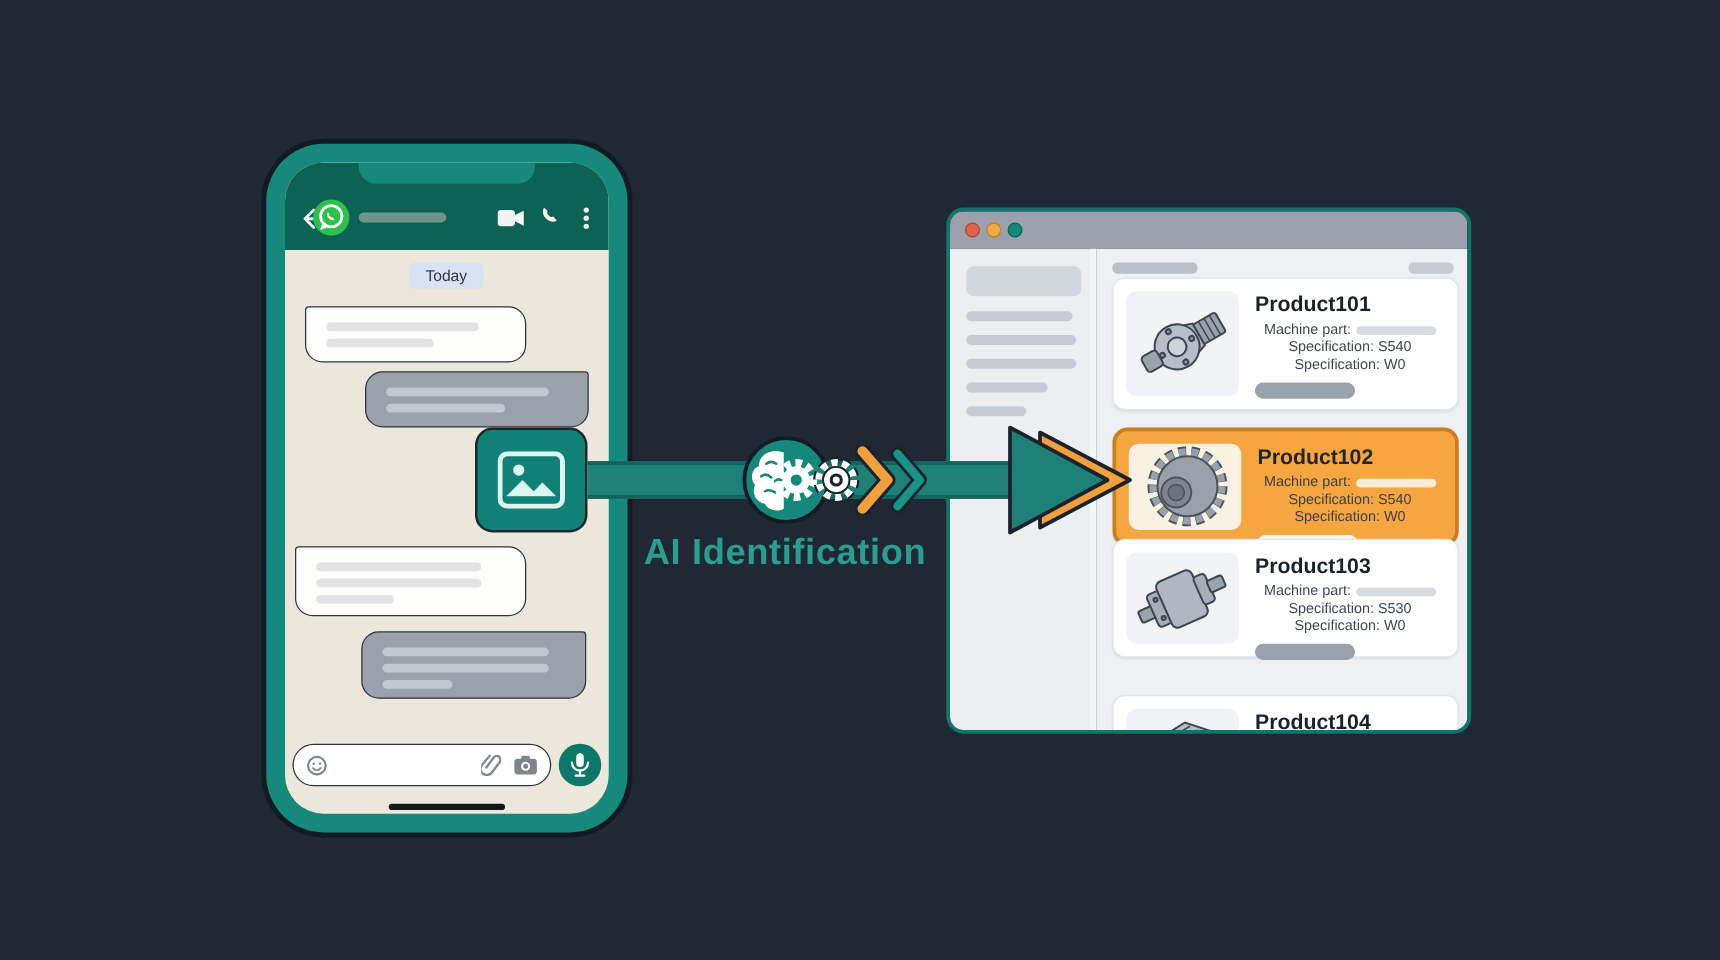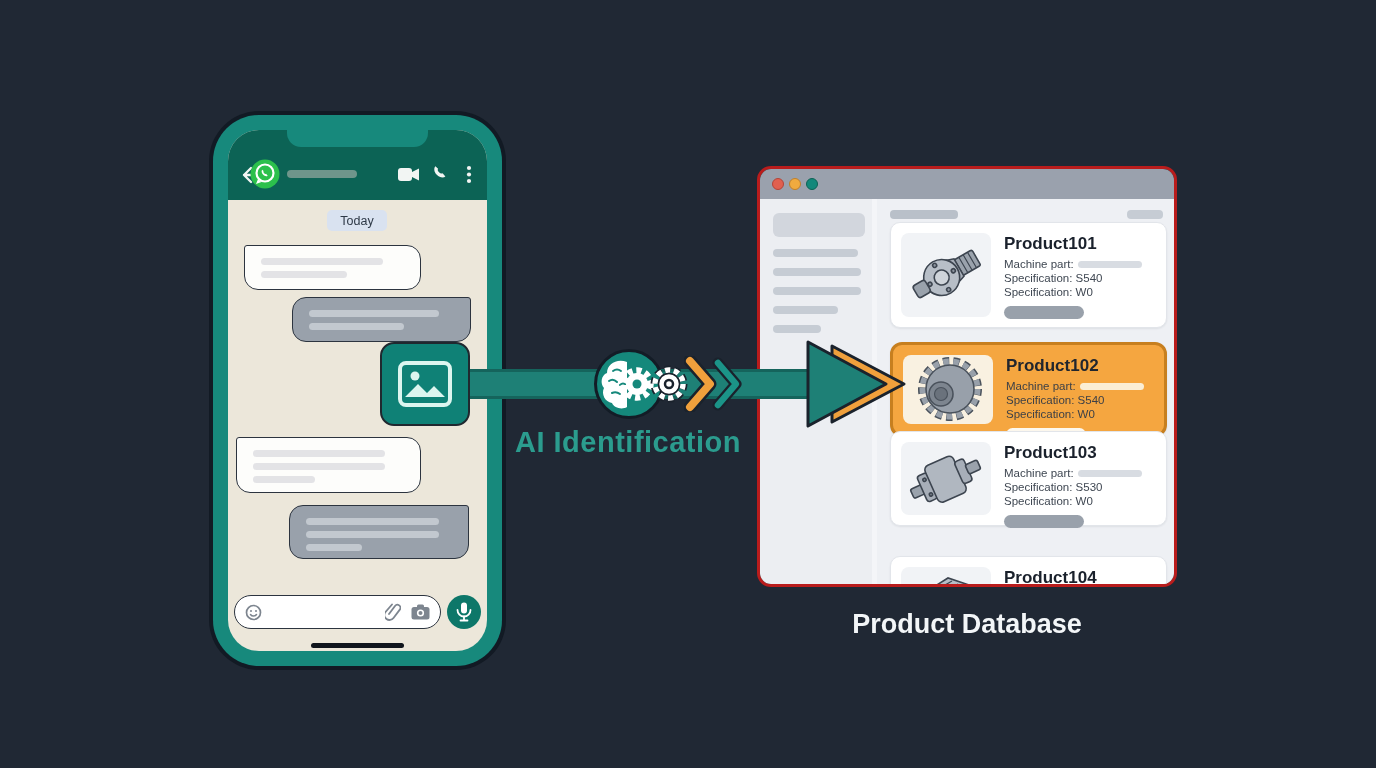--- a/index.html
+++ b/index.html
@@ -37,36 +37,36 @@
 
   
   .flow{position:absolute;left:0;top:0;z-index:5;}
   .band{position:absolute;left:470px;top:369px;width:346px;height:30px;background:#1e8076;
         border-top:3px solid #15645c;border-bottom:3px solid #15645c;}
   .flow-label{position:absolute;left:448px;top:426px;width:360px;text-align:center;
               font-size:29px;font-weight:bold;color:#2b9c8e;letter-spacing:.5px;}
 
   
   .browser{position:absolute;left:757px;top:166px;width:420px;height:421px;border-radius:14px;
-           background:#000000;border:3px solid #b91c1c;overflow:hidden;}
+           background:#000000;border:3px solid #0f766e;overflow:hidden;}
   .titlebar{position:absolute;left:0;top:0;width:100%;height:30px;background:#9aa1ad;}
   .dot{position:absolute;top:9px;width:12px;height:12px;border-radius:50%;}
   .win-body{position:absolute;left:0;top:30px;width:414px;height:385px;display:flex;}
   .sidebar{width:117px;background:#eceef2;border-right:5px solid #f4f5f8;position:relative;flex:none;}
   .sb-big{position:absolute;left:13px;top:14px;width:92px;height:24px;border-radius:6px;background:#d2d6dd;}
   .sb-line{position:absolute;left:13px;height:8px;border-radius:4px;background:#c6ccd4;}
   .main{position:relative;flex:1;background:#eef0f4;}
   .top-bar{position:absolute;top:11px;height:9px;border-radius:4px;background:#b9c0c9;}
   .card{position:absolute;left:13px;width:277px;background:#fff;border:1px solid #e2e5ea;
         border-radius:10px;box-shadow:0 1px 2px rgba(30,40,50,.08);display:flex;gap:13px;padding:10px;}
   .imgbox{width:90px;background:#f1f3f6;border-radius:8px;flex:none;align-self:stretch;
           display:flex;align-items:center;justify-content:center;overflow:hidden;}
   .info{flex:1;padding-top:1px;font-size:11.5px;color:#3f4752;}
   .p-title{font-size:17px;font-weight:bold;color:#1a212c;margin-bottom:4px;}
-  .p-row{display:flex;align-items:center;gap:4px;margin-top:1px;line-height:13px;}
+  .p-row{display:flex;align-items:center;gap:4px;margin-top:1px;line-height:13px;justify-content:center;}
   .mini-pill{width:64px;height:7px;border-radius:4px;background:#d8dce2;flex:none;}
   .p-btn{margin-top:7px;width:80px;height:13px;border-radius:7px;background:#99a1ab;}
   .card.highlight{background:#f5a640;border:3px solid #c77f1f;border-radius:12px;}
   .card.highlight .imgbox{background:#f9f1e1;}
   .card.highlight .info{color:#3d4046;}
   .card.highlight .p-title{color:#21262e;}
   .card.highlight .mini-pill{background:#fbeed5;}
   .card.highlight .p-btn{background:#fdf8ee;}
 
   .caption{position:absolute;left:757px;top:609px;width:420px;text-align:center;
@@ -309,15 +309,14 @@
           <div class="info">
             <div class="p-title">Product104</div>
 
           </div>
         </div>
 
       </div>
     </div>
   </div>
 
-  <div class="caption">Product Database</div>
 
 </div>
 
 </body></html>

